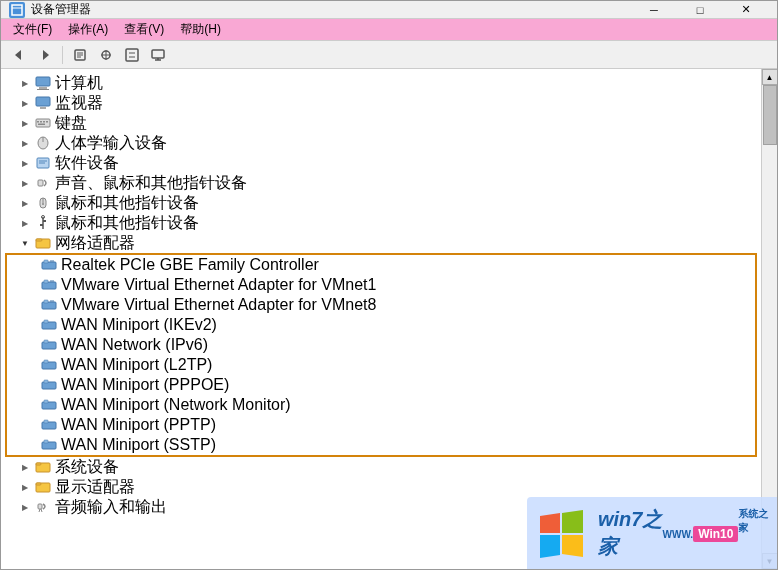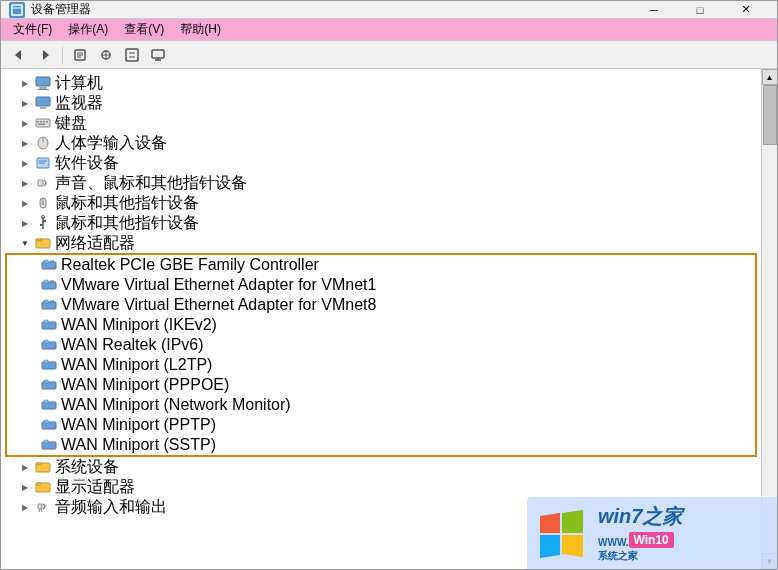--- a/index.html
+++ b/index.html
@@ -440,21 +440,21 @@
 
 
         <div class="highlight-item">
           <span style="width:32px"></span>
           <span class="tree-icon">
             <svg width="16" height="16" viewBox="0 0 16 16">
               <rect x="1" y="5" width="14" height="7" rx="1" fill="#6aa0d4" stroke="#4477aa" stroke-width="1"></rect>
               <rect x="3" y="3" width="4" height="3" rx="0.5" fill="#8ab8e0" stroke="#4477aa" stroke-width="0.5"></rect>
             </svg>
           </span>
-          <span class="tree-label">WAN Realtek (IPv6)</span>
+          <span class="tree-label">WAN Network (IPv6)</span>
         </div>
 
         <div class="highlight-item">
           <span style="width:32px"></span>
           <span class="tree-icon">
             <svg width="16" height="16" viewBox="0 0 16 16">
               <rect x="1" y="5" width="14" height="7" rx="1" fill="#6aa0d4" stroke="#4477aa" stroke-width="1"></rect>
               <rect x="3" y="3" width="4" height="3" rx="0.5" fill="#8ab8e0" stroke="#4477aa" stroke-width="0.5"></rect>
             </svg>
           </span>
@@ -558,25 +558,25 @@
 
       <div style="width:55px; height:55px; position:relative; flex-shrink:0;">
         <svg width="55" height="55" viewBox="0 0 55 55">
 
           <path d="M5 10 L25 7 L25 27 L5 27 Z" fill="#f25022" opacity="0.9"></path>
           <path d="M27 7 L48 4 L48 27 L27 27 Z" fill="#7fba00" opacity="0.9"></path>
           <path d="M5 29 L25 29 L25 49 L5 52 Z" fill="#00a4ef" opacity="0.9"></path>
           <path d="M27 29 L48 29 L48 51 L27 48 Z" fill="#ffb900" opacity="0.9"></path>
         </svg>
       </div>
-      <div style="display:flex; flex-direction:column; justify-content:center;">
+      <div style="display:flex; flex-direction:row; justify-content:center;">
         <div style="display:flex; align-items:baseline; gap:2px;">
           <span style="font-size:20px; font-weight:bold; color:#1a5fa8; font-style:italic; font-family:Arial;">win7之家</span>
         </div>
-        <div style="display:flex; align-items:flex-end; margin-top:2px;">
+        <div style="display:flex; align-items:center; margin-top:2px;">
           <span style="font-size:10px; color:#1a5fa8; font-weight:bold;">WWW.</span>
           <span style="background:#ec4899; color:white; padding:1px 5px; border-radius:2px; font-size:12px; font-weight:bold;">
             <span>Win10</span>
           </span>
         </div>
         <div style="font-size:10px; color:#1a5fa8; font-weight:bold; margin-top:1px;">系统之家</div>
       </div>
     </div>
 
   </div>

